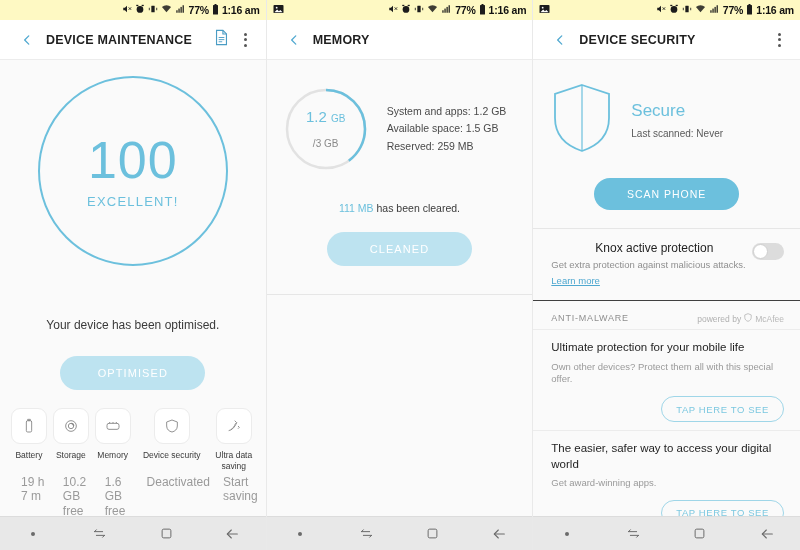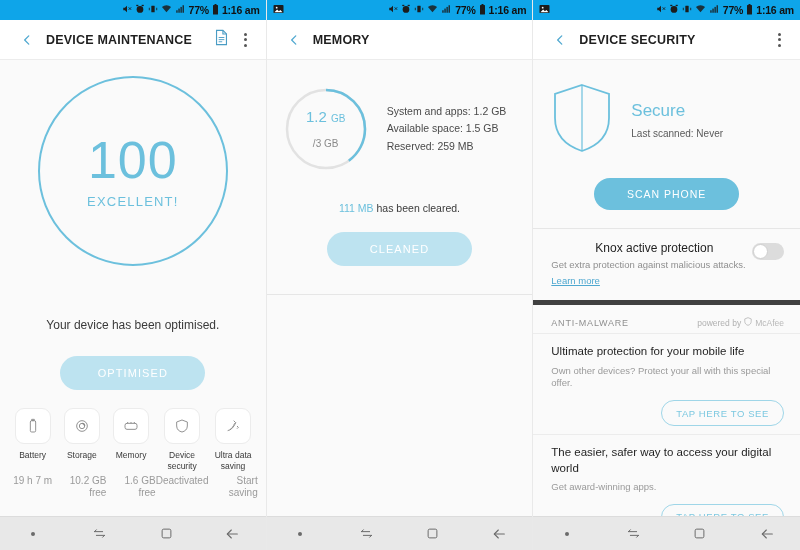--- a/index.html
+++ b/index.html
@@ -25,21 +25,21 @@
     background: #fafafa;
     display: flex;
     flex-direction: column;
     border-right: 1px solid #e9e9e9;
   }
   .panel:last-child { border-right: none; }
 
   
   .statusbar {
     height: 20px;
-    background: #0ea5e9;
+    background: #fef9c3;
     display: flex;
     align-items: center;
     padding: 0 6px;
     font-size: 10px;
     color: #1c1c1c;
     flex-shrink: 0;
   }
   .sb-left { display: flex; align-items: center; gap: 3px; }
   .sb-right {
     margin-left: auto;
@@ -159,25 +159,26 @@
     margin-bottom: 6px;
   }
   .tile-name {
     font-size: 8.5px;
     color: #3a3a3a;
     text-align: center;
     line-height: 1.25;
     min-height: 22px;
   }
   .tile-sub {
-    font-size: 10px;
+    font-size: 12px;
     color: #9a9a9a;
-    text-align: right;
+    text-align: left;
     margin-top: 3px;
     line-height: 1.2;
+    margin-left: 13px;
   }
 
   
   .mem-top {
     display: flex;
     align-items: center;
     padding: 26px 14px 0 16px;
   }
   .donut {
     position: relative;
@@ -262,23 +263,23 @@
     position: absolute;
     left: 1px; top: 1px;
     width: 15px; height: 15px;
     border-radius: 50%;
     background: #ffffff;
     border: 1px solid #cfcfcf;
   }
 
   .am-head {
     display: flex;
-    align-items: flex-end;
+    align-items: flex-start;
     padding: 12px 16px 5px 18px;
-    border-top: 5px solid #404040;
+    border-top: 1px solid #404040;
   }
   .am-title {
     font-size: 9px;
     letter-spacing: 0.8px;
     color: #8f8f8f;
   }
   .am-powered {
     margin-left: auto;
     font-size: 8.5px;
     color: #b0b0b0;
@@ -731,21 +732,21 @@
             <svg width="8" height="9" viewBox="0 0 12 14" fill="none" stroke="#b8b8b8" stroke-width="1.3">
                 <path d="M6 1 L11 3 V7 C11 10 9 12 6 13 C3 12 1 10 1 7 V3 Z"></path>
               </svg>
           </span>
           <span class="mc-logo">McAfee</span>
         </div>
       </div>
 
       <div class="promo">
         <div class="promo-title">Ultimate protection for your mobile life</div>
-        <div class="promo-desc">Own other devices? Protect your all with this special offer.</div>
+        <div class="promo-desc">Own other devices? Protect them all with this special offer.</div>
         <button class="tap-btn">TAP HERE TO SEE</button>
       </div>
 
       <div class="promo">
         <div class="promo-title">The easier, safer way to access your digital world</div>
         <div class="promo-desc">Get award-winning apps.</div>
         <button class="tap-btn">TAP HERE TO SEE</button>
       </div>
 
     </div>

